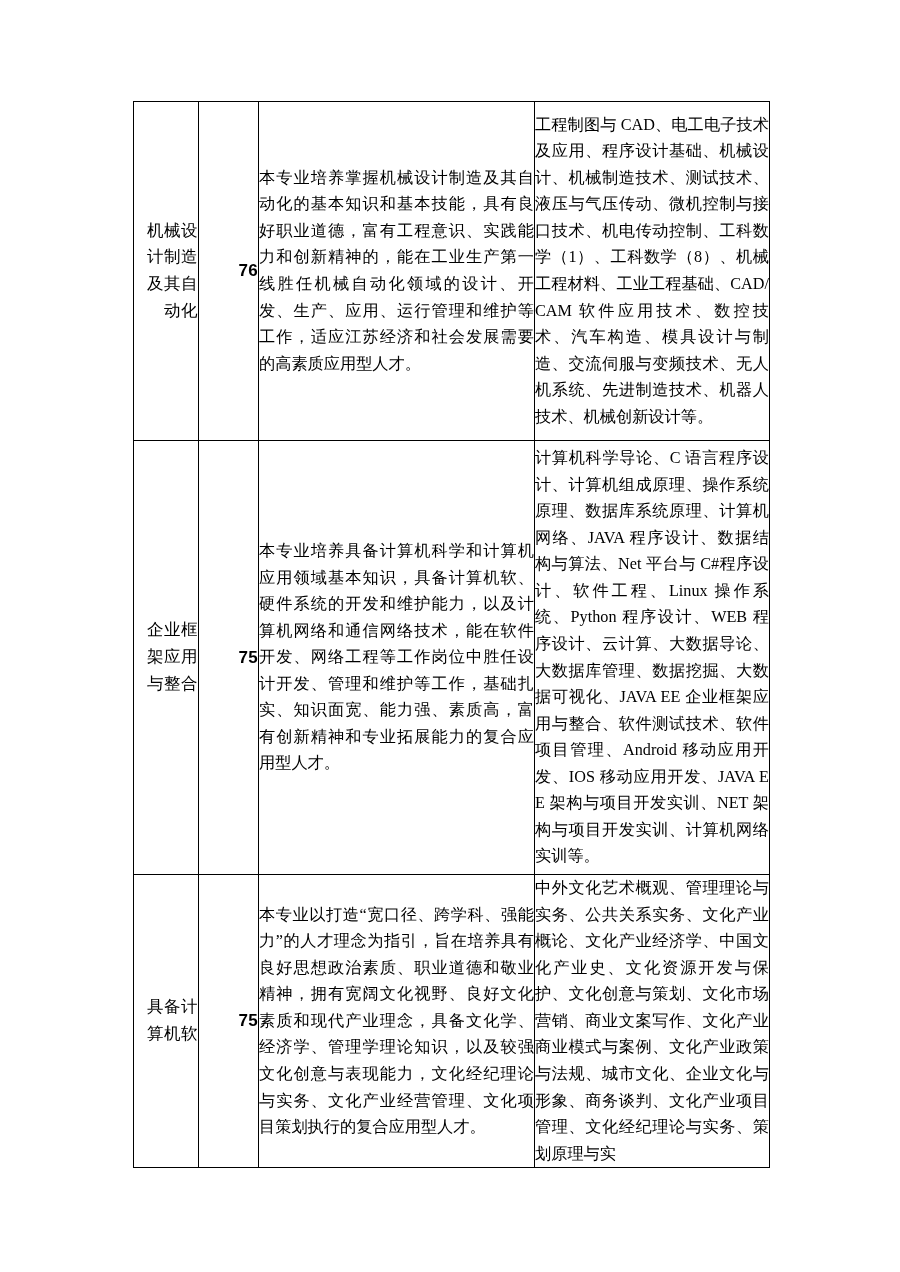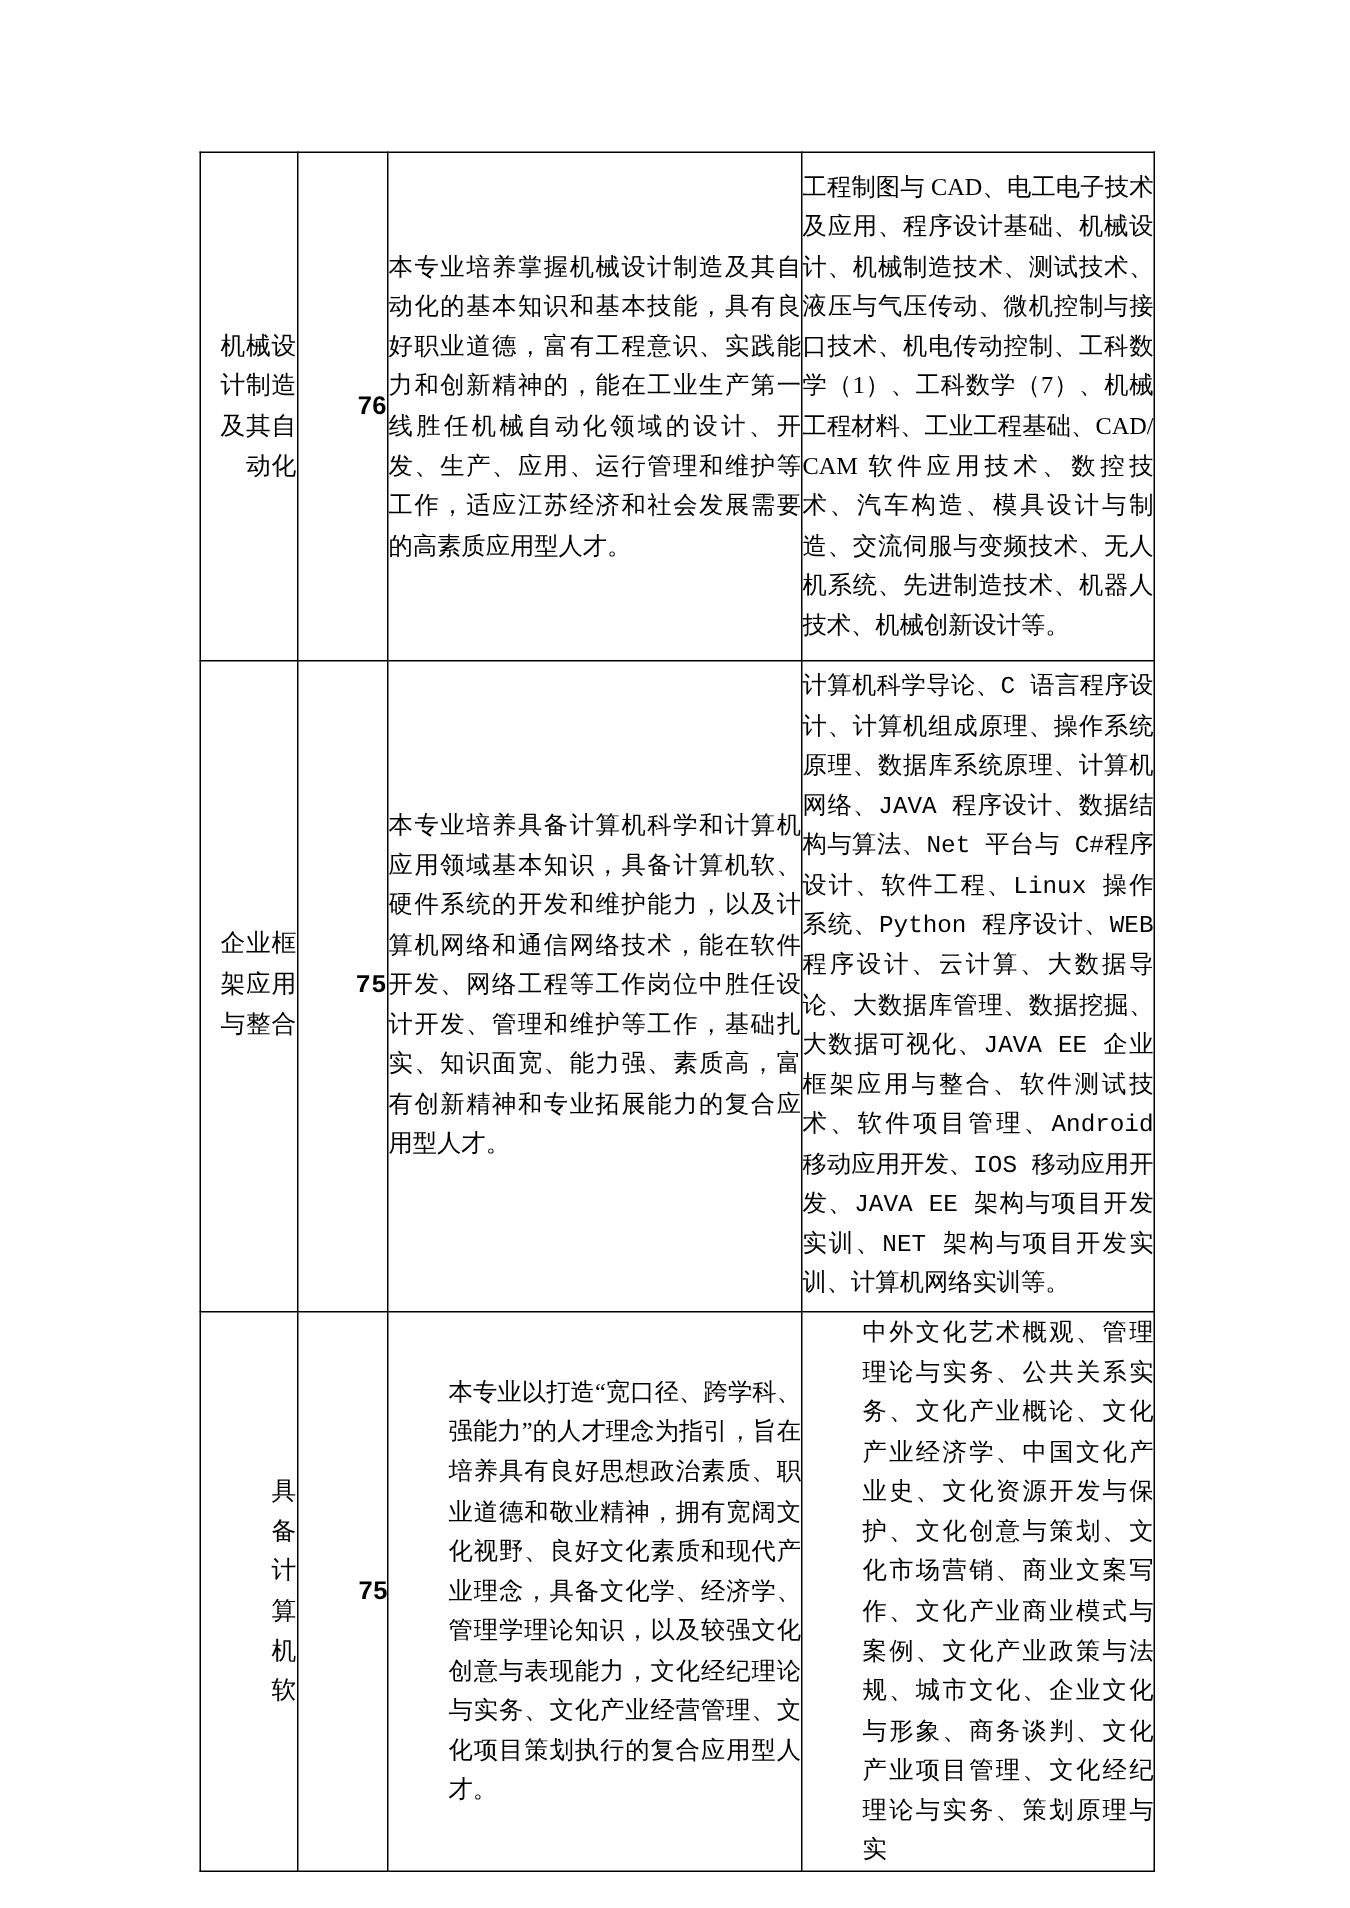--- a/index.html
+++ b/index.html
@@ -79,42 +79,42 @@
     font-size: 16.2px;
     line-height: 1.64;
     text-align: justify;
     text-justify: inter-ideograph;
     padding: 3px 4px 3px 6px;
     word-break: break-all;
   }
 
   
   tr.row-mech   td { height: 338px; }
-  tr.row-cs     td { height: 433px; font-family: Liberation Mono, monospace; }
-  tr.row-ci     td { height: 277px; padding-left: 40px; }
+  tr.row-cs     td { height: 433px; }
+  tr.row-ci     td { height: 277px; }
 </style>
 </head>
 <body>
 
 <div class="page">
 
   <table class="major-table">
     <colgroup>
       <col class="c-name">
       <col class="c-score">
       <col class="c-desc">
       <col class="c-course">
     </colgroup>
     <tbody>
 
       <tr class="row-mech">
         <td class="cell-name">机械设计制造及其自动化</td>
         <td class="cell-score">76</td>
         <td class="cell-desc">本专业培养掌握机械设计制造及其自动化的基本知识和基本技能，具有良好职业道德，富有工程意识、实践能力和创新精神的，能在工业生产第一线胜任机械自动化领域的设计、开发、生产、应用、运行管理和维护等工作，适应江苏经济和社会发展需要的高素质应用型人才。</td>
-        <td class="cell-course">工程制图与 CAD、电工电子技术及应用、程序设计基础、机械设计、机械制造技术、测试技术、液压与气压传动、微机控制与接口技术、机电传动控制、工科数学（1）、工科数学（7）、机械工程材料、工业工程基础、CAD/CAM 软件应用技术、数控技术、汽车构造、模具设计与制造、交流伺服与变频技术、无人机系统、先进制造技术、机器人技术、机械创新设计等。</td>
+        <td class="cell-course">工程制图与 CAD、电工电子技术及应用、程序设计基础、机械设计、机械制造技术、测试技术、液压与气压传动、微机控制与接口技术、机电传动控制、工科数学（1）、工科数学（8）、机械工程材料、工业工程基础、CAD/CAM 软件应用技术、数控技术、汽车构造、模具设计与制造、交流伺服与变频技术、无人机系统、先进制造技术、机器人技术、机械创新设计等。</td>
       </tr>
 
       <tr class="row-cs">
         <td class="cell-name">企业框架应用与整合</td>
         <td class="cell-score">75</td>
         <td class="cell-desc">本专业培养具备计算机科学和计算机应用领域基本知识，具备计算机软、硬件系统的开发和维护能力，以及计算机网络和通信网络技术，能在软件开发、网络工程等工作岗位中胜任设计开发、管理和维护等工作，基础扎实、知识面宽、能力强、素质高，富有创新精神和专业拓展能力的复合应用型人才。</td>
         <td class="cell-course">计算机科学导论、C 语言程序设计、计算机组成原理、操作系统原理、数据库系统原理、计算机网络、JAVA 程序设计、数据结构与算法、Net 平台与 C#程序设计、软件工程、Linux 操作系统、Python 程序设计、WEB 程序设计、云计算、大数据导论、大数据库管理、数据挖掘、大数据可视化、JAVA EE 企业框架应用与整合、软件测试技术、软件项目管理、Android 移动应用开发、IOS 移动应用开发、JAVA EE 架构与项目开发实训、NET 架构与项目开发实训、计算机网络实训等。</td>
       </tr>
 
       <tr class="row-ci">

